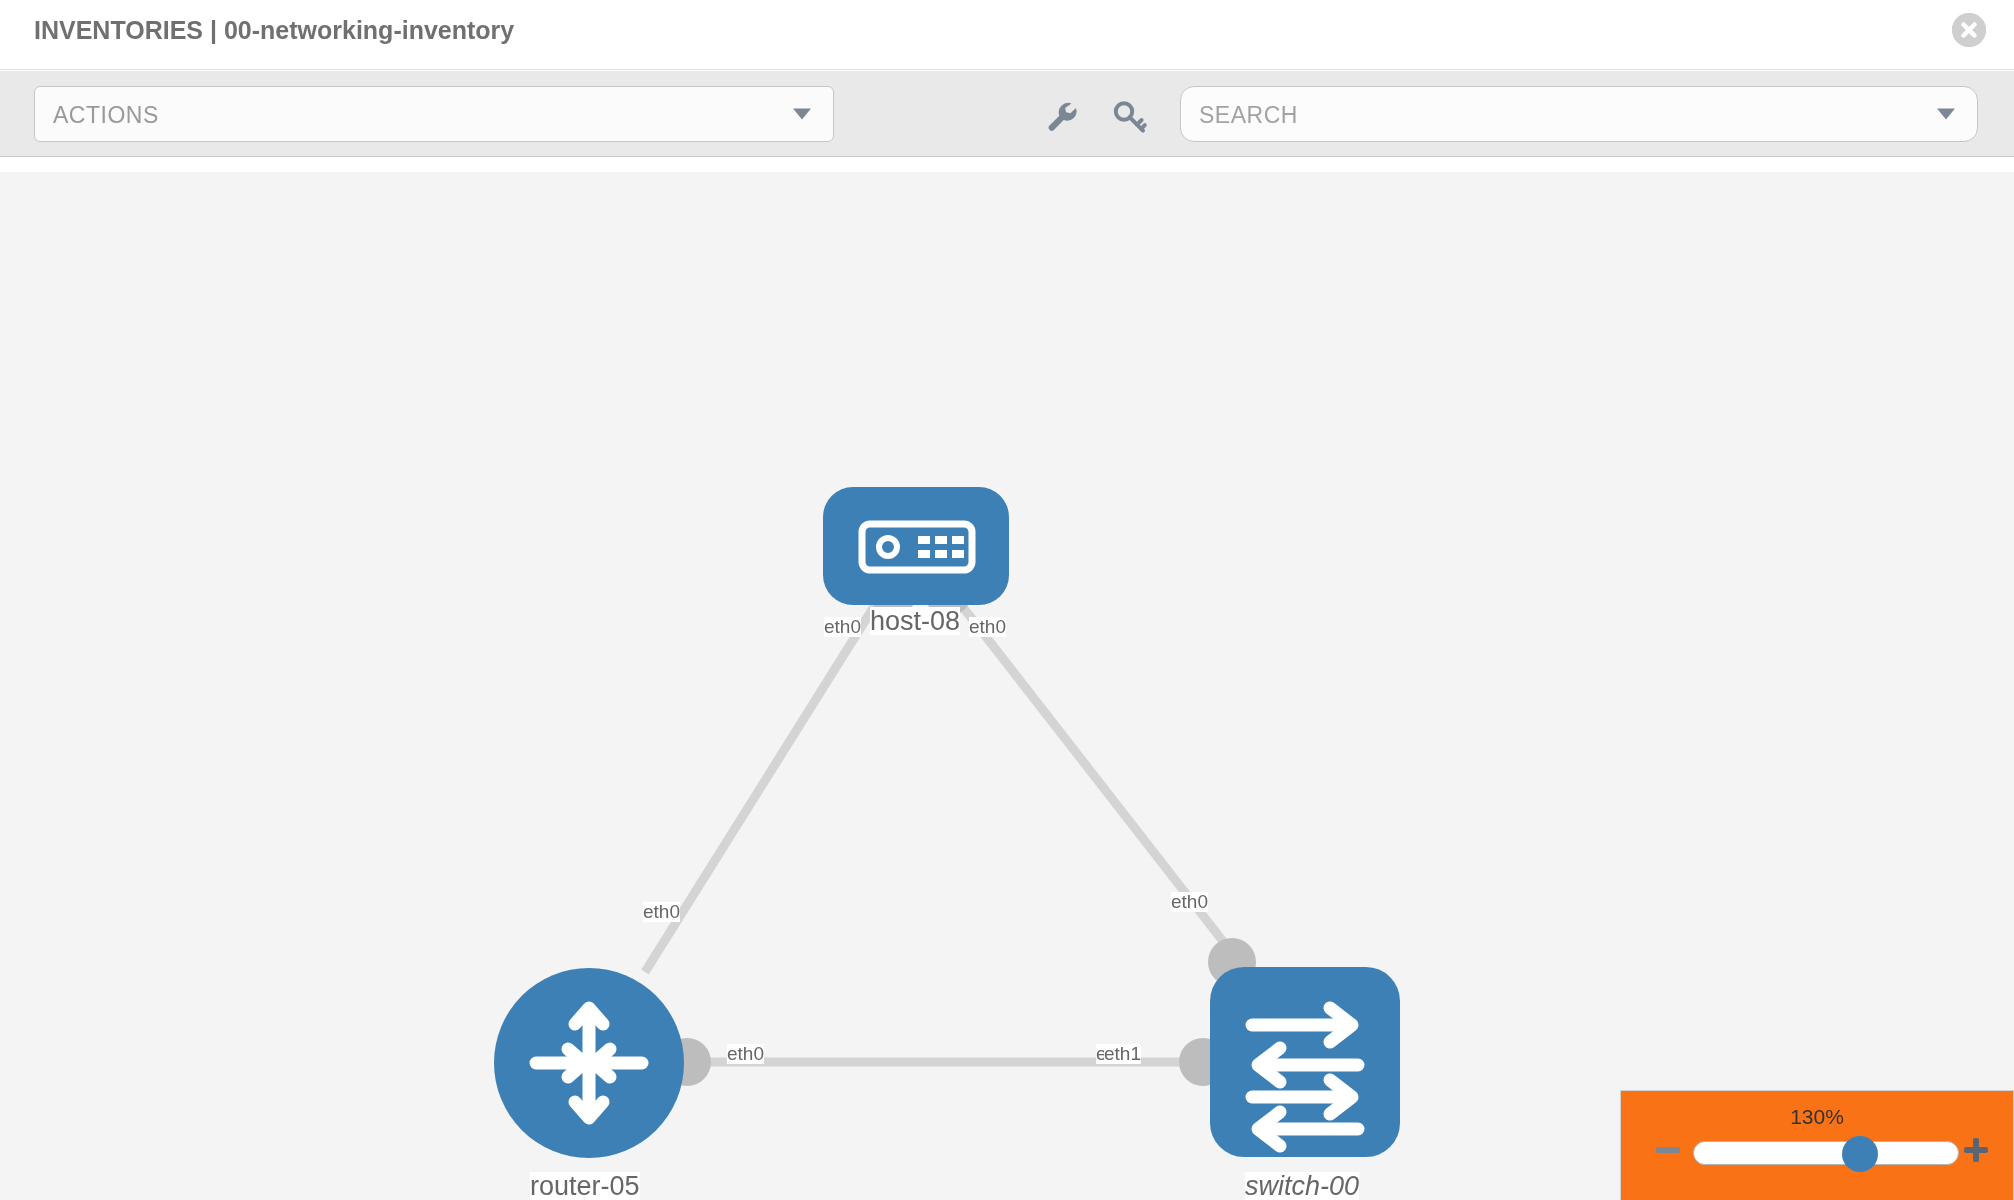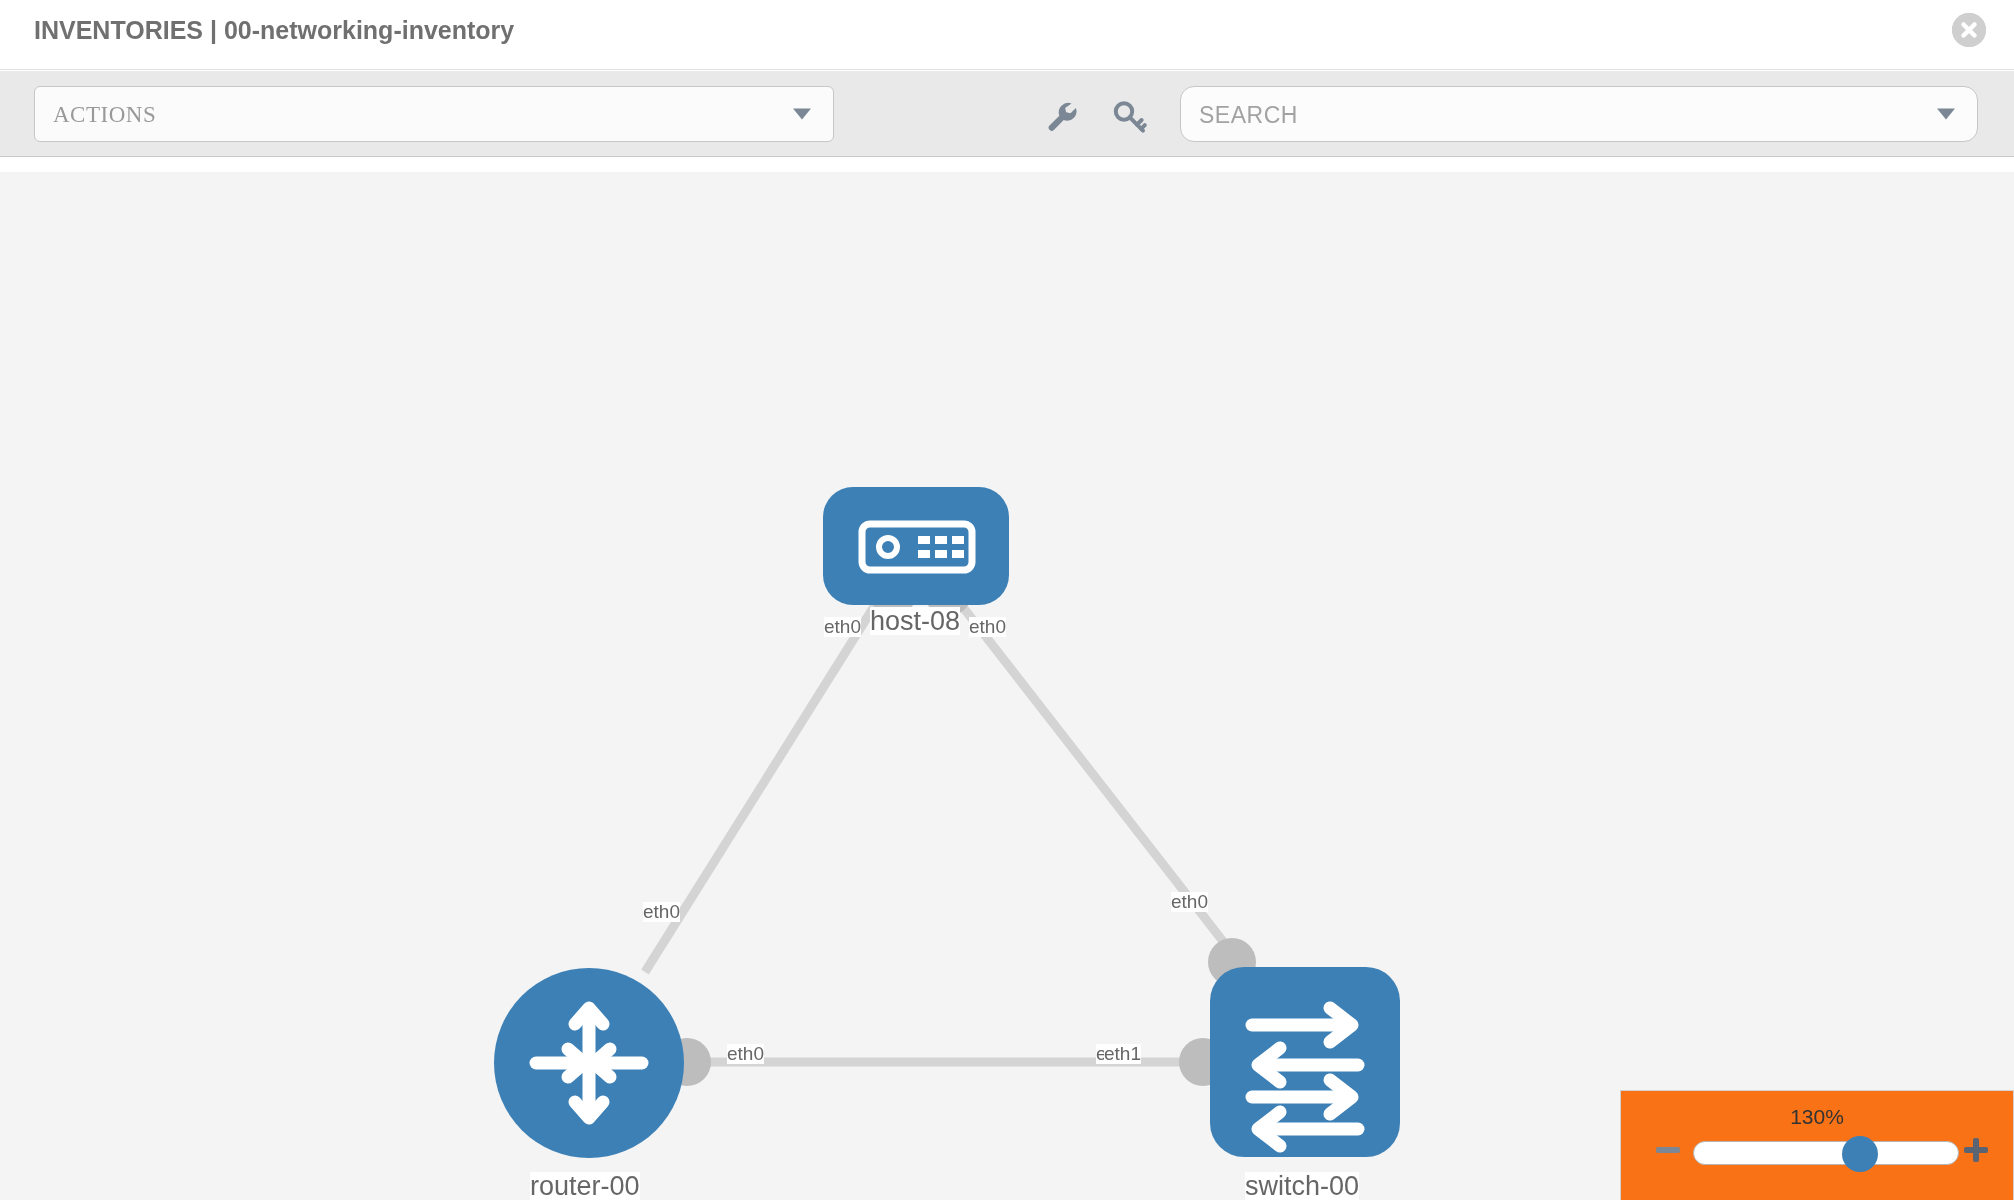--- a/index.html
+++ b/index.html
@@ -46,21 +46,20 @@
     position: absolute; left: 34px; top: 15px;
     width: 800px; height: 56px;
     background: #fbfbfb;
     border: 1px solid #c6c6c6;
     border-radius: 6px;
   }
   .actions-select .label {
     position: absolute; left: 18px; top: 15px;
     font-size: 23px; color: #999999;
     letter-spacing: 0.5px;
-    font-family: Liberation Serif, serif;
   }
   .caret {
     position: absolute; right: 22px; top: 50%;
     transform: translateY(-50%);
     width: 0; height: 0;
     border-left: 9px solid transparent;
     border-right: 9px solid transparent;
     border-top: 11px solid #7b8794;
   }
   .tool-icon {
@@ -262,23 +261,23 @@
   <div class="node-label small" style="left:643px; top:730px;">eth0</div>
 
   <div class="node-label small" style="left:1171px; top:720px;">eth0</div>
 
   <div class="node-label small" style="left:727px; top:872px;">eth0</div>
 
   <div class="node-label small" style="left:1096px; top:872px;">eth0</div>
 
   <div class="node-label small" style="left:1104px; top:872px;">eth1</div>
 
-  <div class="node-label big" style="left:530px; top:1000px;">router-00</div>
-
-  <div class="node-label big" style="left:1245px; top:1000px;">switch-00</div>
+  <div class="node-label big" style="left:530px; top:1000px;">router-05</div>
+
+  <div class="node-label big" style="left:1245px; top:1000px;font-style:italic;">switch-00</div>
 
   <div class="zoom-panel">
     <div class="zoom-pct">130%</div>
 
     <div class="zoom-minus">
       <svg width="30" height="30" viewBox="0 0 30 30">
         <rect x="3" y="12" width="24" height="6" rx="2" fill="#7b8794"></rect>
       </svg>
     </div>
 

